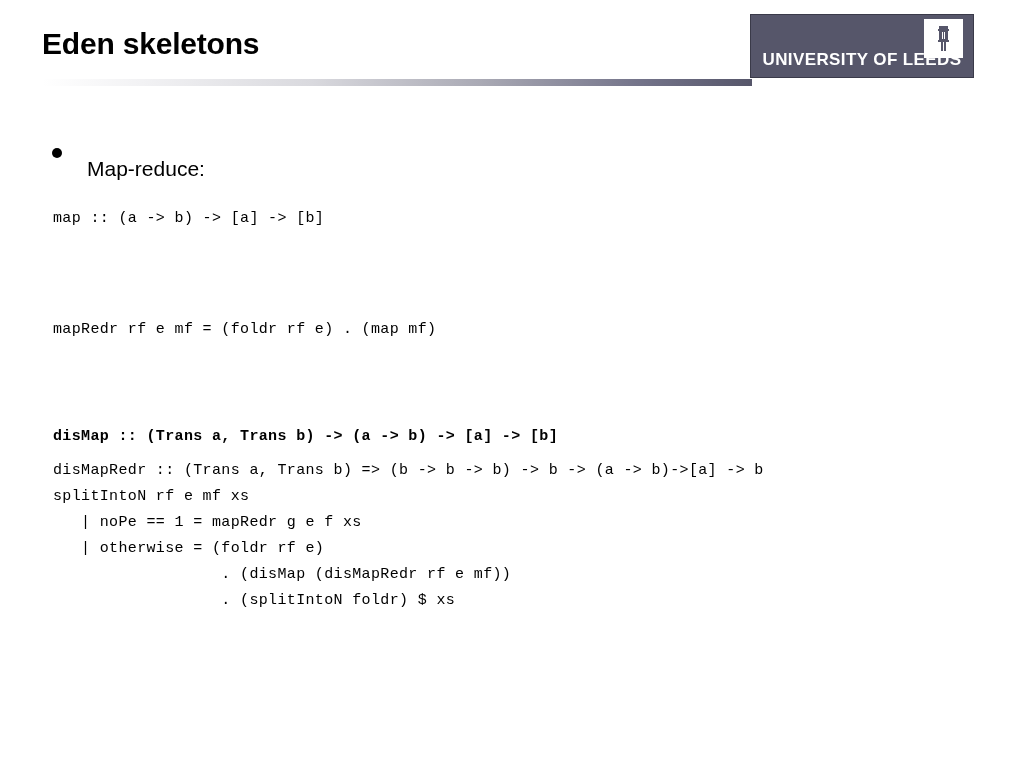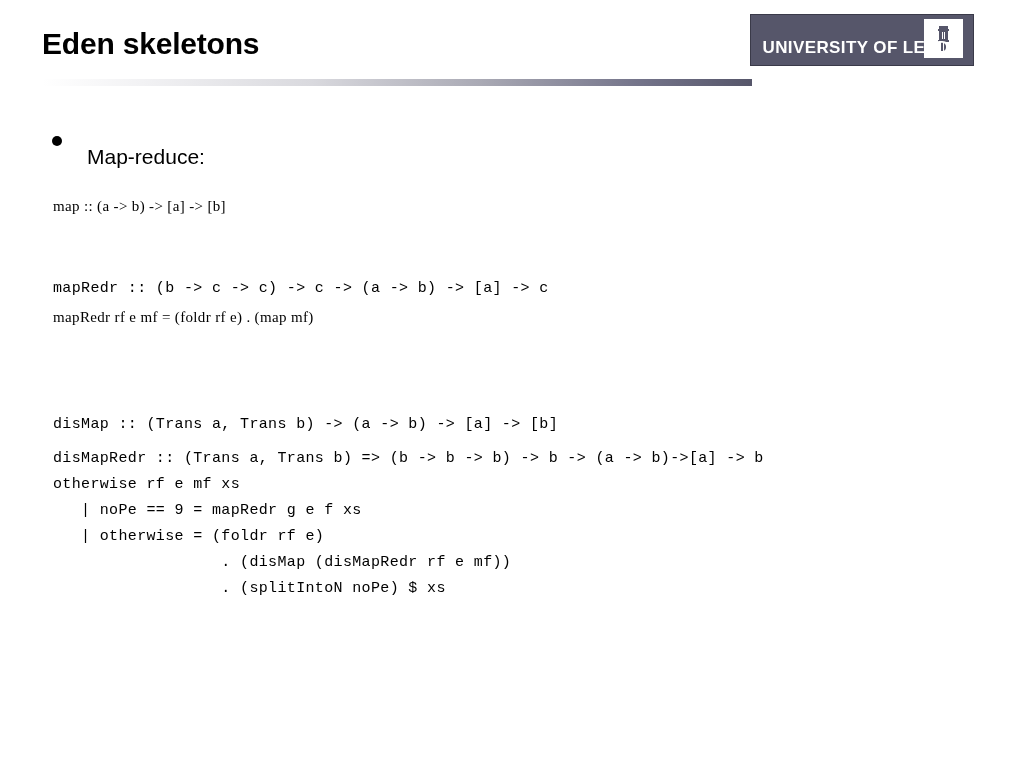--- a/index.html
+++ b/index.html
@@ -41,21 +41,21 @@
     height: 7px;
     background: linear-gradient(to right, #ffffff 0%, #f2f2f4 14%, #d9d9de 38%, #a9a9b4 62%, #74748a 84%, #56566a 100%);
   }
 
   
   .logo-box {
     position: absolute;
     left: 750px;
     top: 14px;
     width: 224px;
-    height: 52px;
+    height: 64px;
     background: #56566a;
     border: 1px solid #3a3a49;
     box-sizing: border-box;
   }
   .logo-crest {
     position: absolute;
     right: 10px;
     top: 4px;
     width: 39px;
     height: 39px;
@@ -73,21 +73,21 @@
     font-weight: bold;
     color: #ffffff;
     letter-spacing: 0.4px;
     white-space: nowrap;
   }
 
   
   .slide-body {
     position: absolute;
     left: 0;
-    top: 88px;
+    top: 100px;
     width: 957px;
     height: 668px;
   }
 
   .bullet-row {
     position: absolute;
     left: 52px;
     display: flex;
     align-items: flex-start;
   }
@@ -148,26 +148,25 @@
 
 </div>
 
 <div class="slide-body">
 
   <div class="bullet-row" style="top:46px;">
     <span class="bullet-dot"></span>
     <span class="bullet-label">Map-reduce:</span>
   </div>
 
-  <div class="code-line" style="top:110px;font-family:Liberation Serif, serif;">map :: (a -&gt; b) -&gt; [a] -&gt; [b]</div>
-  <div class="code-line" style="top:192px;">mapRedr :: (b -&gt; c -&gt; c) -&gt; c -&gt; (a -&gt; b) -&gt; [a] -&gt; c</div>
-  <div class="code-line" style="top:221px;font-family:Liberation Serif, serif;">mapRedr rf e mf = (foldr rf e) . (map mf)</div>
+  <div class="code-line" style="top:110px;">map :: (a -&gt; b) -&gt; [a] -&gt; [b]</div>
+  <div class="code-line" style="top:221px;">mapRedr rf e mf = (foldr rf e) . (map mf)</div>
 
 
-  <div class="code-line" style="top:328px;">disMap :: (Trans a, Trans b) -&gt; (a -&gt; b) -&gt; [a] -&gt; [b]</div>
+  <div class="code-line" style="top:328px;font-weight:bold;">disMap :: (Trans a, Trans b) -&gt; (a -&gt; b) -&gt; [a] -&gt; [b]</div>
   <div class="code-line" style="top:362px;">disMapRedr :: (Trans a, Trans b) =&gt; (b -&gt; b -&gt; b) -&gt; b -&gt; (a -&gt; b)-&gt;[a] -&gt; b</div>
-  <div class="code-line" style="top:388px;">otherwise rf e mf xs</div>
-  <div class="code-line" style="top:414px;">   | noPe == 9 = mapRedr g e f xs</div>
+  <div class="code-line" style="top:388px;">splitIntoN rf e mf xs</div>
+  <div class="code-line" style="top:414px;">   | noPe == 1 = mapRedr g e f xs</div>
   <div class="code-line" style="top:466px;">                  . (disMap (disMapRedr rf e mf))</div>
   <div class="code-line" style="top:440px;">   | otherwise = (foldr rf e)</div>
-  <div class="code-line" style="top:492px;">                  . (splitIntoN noPe) $ xs</div>
+  <div class="code-line" style="top:492px;">                  . (splitIntoN foldr) $ xs</div>
 
 </div>
 
 </body></html>

